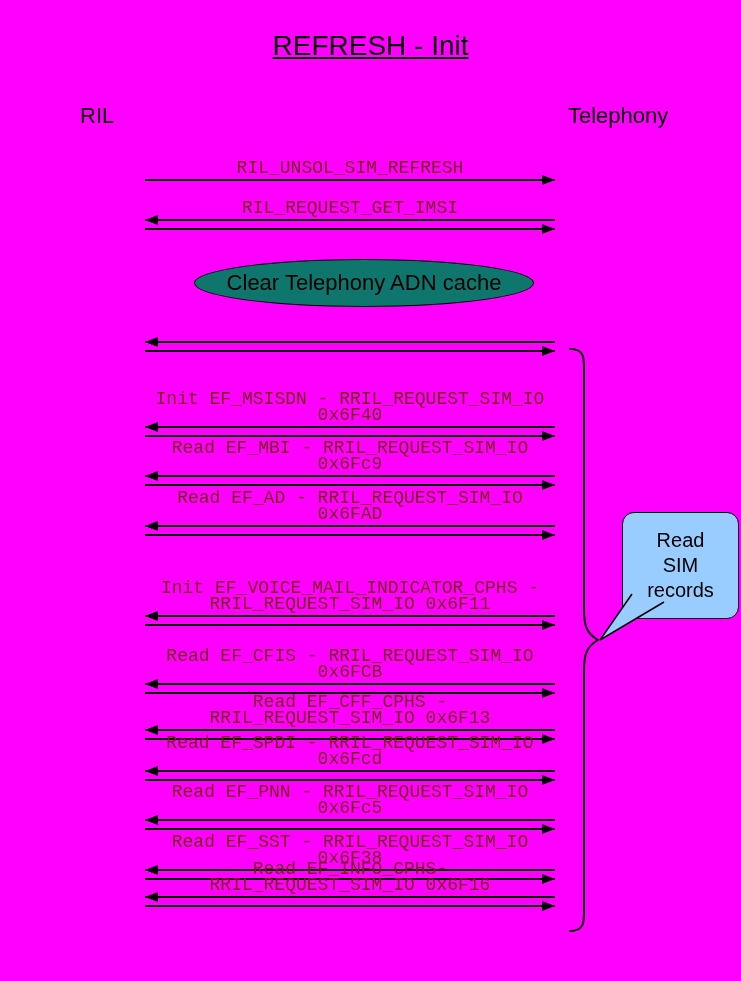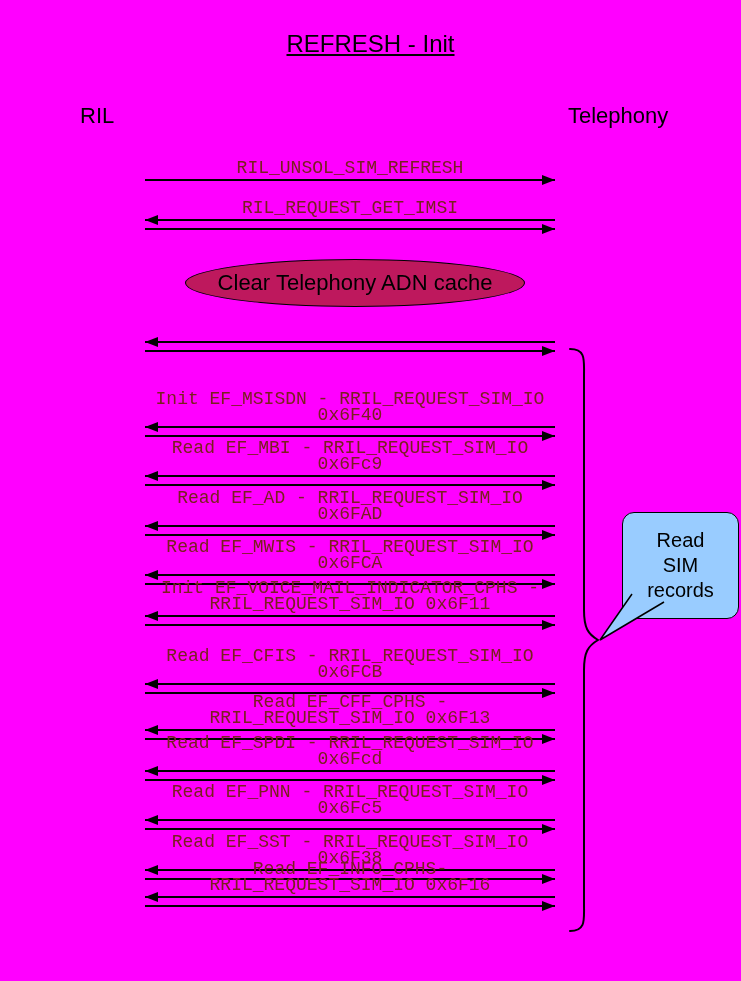--- a/index.html
+++ b/index.html
@@ -7,21 +7,21 @@
   .page {
     position: relative;
     width: 741px; height: 981px;
     background: #FF00FF;
     font-family: "Liberation Sans", sans-serif;
     overflow: hidden;
     margin: 0 auto;
   }
   .title {
     position: absolute; top: 30px; left: 0; width: 100%;
-    text-align: center; font-size: 24px; color: #000;
+    text-align: center; font-size: 28px; color: #000;
     text-decoration: underline;
   }
   .actor { position: absolute; font-size: 22px; color: #000; }
   .actor-left  { left: 80px;  top: 103px; }
   .actor-right { left: 568px; top: 103px; }
 
   .msg { position: absolute; left: 145px; width: 410px; }
   .msg-label {
     font-family: "Liberation Mono", "DejaVu Sans Mono", monospace;
     font-size: 18px; line-height: 16px; text-align: center;
@@ -34,22 +34,22 @@
     border-top: 5px solid transparent; border-bottom: 5px solid transparent;
     border-right: 13px solid #000;
   }
   .arrow-right::after {
     content: ""; position: absolute; right: 0; top: -4px; width: 0; height: 0;
     border-top: 5px solid transparent; border-bottom: 5px solid transparent;
     border-left: 13px solid #000;
   }
 
   .note-ellipse {
-    position: absolute; left: 185px; top: 259px; width: 340px; height: 48px;
-    background: #be185d; border: 1px solid #000; border-radius: 50%;
+    position: absolute; left: 194px; top: 259px; width: 340px; height: 48px;
+    background: #0f766e; border: 1px solid #000; border-radius: 50%;
     display: flex; align-items: center; justify-content: center;
     font-size: 22px; color: #000; white-space: nowrap;
   }
 
   .brace-svg { position: absolute; left: 566px; top: 346px; }
 
   .callout-box {
     position: absolute; left: 622px; top: 512px; width: 117px; height: 107px;
     background: #99CCFF; border: 1px solid #000; border-radius: 12px;
     display: flex; align-items: center; justify-content: center;
@@ -97,25 +97,20 @@
     <div class="arrow-line arrow-left"></div>
     <div class="arrow-line gap arrow-right"></div>
   </div>
 
   <div class="msg" style="top:490px">
     <div class="msg-label">Read EF_AD - RRIL_REQUEST_SIM_IO 0x6FAD</div>
     <div class="arrow-line arrow-left"></div>
     <div class="arrow-line gap arrow-right"></div>
   </div>
 
-  <div class="msg" style="top:539px">
-    <div class="msg-label">Read EF_MWIS - RRIL_REQUEST_SIM_IO 0x6FCA</div>
-    <div class="arrow-line arrow-left"></div>
-    <div class="arrow-line gap arrow-right"></div>
-  </div>
 
   <div class="msg" style="top:580px">
     <div class="msg-label">Init EF_VOICE_MAIL_INDICATOR_CPHS - RRIL_REQUEST_SIM_IO 0x6F11</div>
     <div class="arrow-line arrow-left"></div>
     <div class="arrow-line gap arrow-right"></div>
   </div>
 
   <div class="msg" style="top:648px">
     <div class="msg-label">Read EF_CFIS - RRIL_REQUEST_SIM_IO 0x6FCB</div>
     <div class="arrow-line arrow-left"></div>

